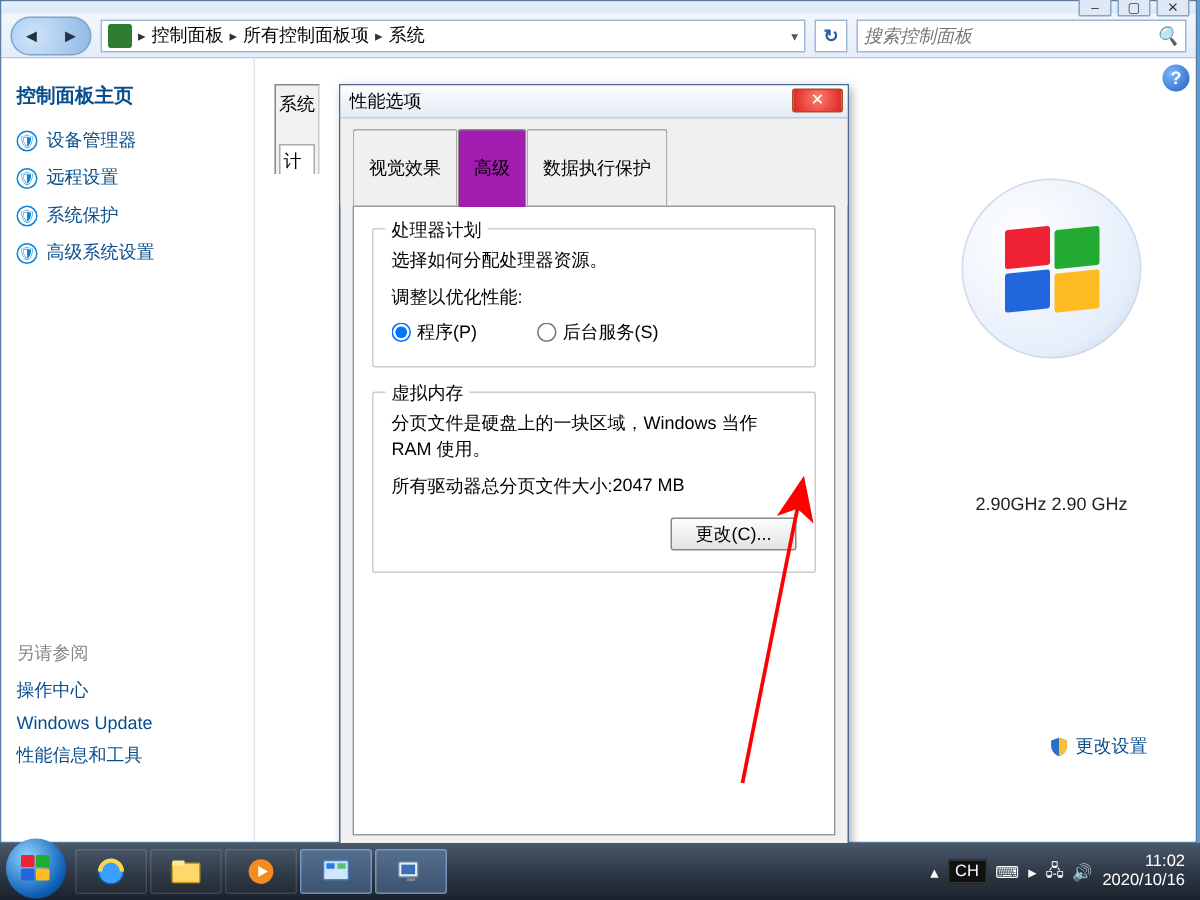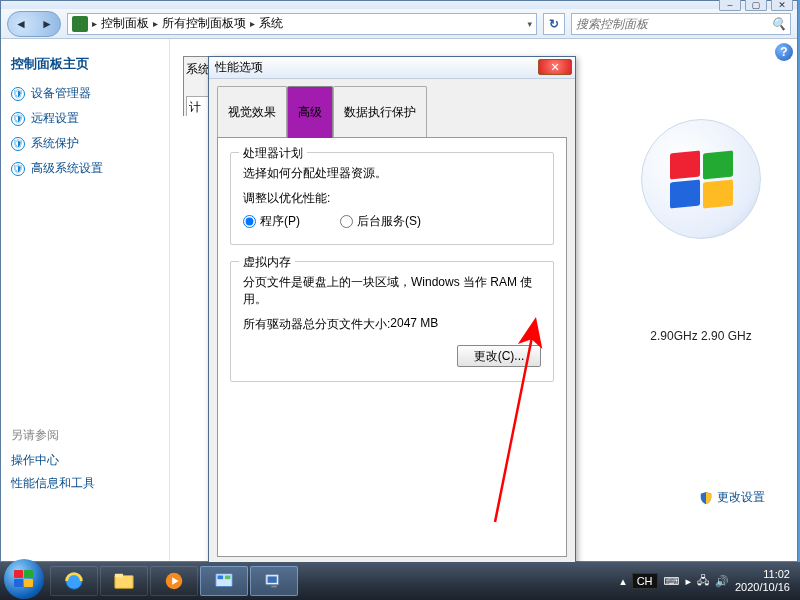--- a/index.html
+++ b/index.html
@@ -45,21 +45,21 @@
   .fq4 { background: #fb2; top: 29px; left: 33px; transform: skewY(-6deg); }
   .cpu-line { font-size: 12px; color: #222; margin-top: 90px; }
   .change-settings { position: absolute; right: 32px; top: 450px; color: #0a4d8c; display: flex; align-items: center; gap: 4px; cursor: default; }
   .shield { width: 14px; height: 14px; display: inline-block; }
   .shield svg { width: 14px; height: 14px; }
 
   
   .sys-props-stub { position: absolute; left: 183px; top: 56px; width: 30px; height: 60px; background: #f2f2f2; border-left: 1px solid #888; border-right: 1px solid #ccc; border-top: 1px solid #888; font-size: 12px; padding: 4px 2px; overflow: hidden; }
 
   
-  .perf-dialog { position: absolute; left: 208px; top: 56px; width: 368px; height: 510px; background: #f0f0f0; border: 1px solid #4a6b8f; box-shadow: 2px 2px 6px rgba(0,0,0,.3); display: flex; flex-direction: column; }
+  .perf-dialog { position: absolute; left: 226px; top: 56px; width: 340px; height: 510px; background: #f0f0f0; border: 1px solid #4a6b8f; box-shadow: 2px 2px 6px rgba(0,0,0,.3); display: flex; flex-direction: column; }
   .perf-title { height: 22px; background: linear-gradient(#fdfefe,#e2ecf7); display: flex; align-items: center; padding: 0 6px; border-bottom: 1px solid #c2cedd; position: relative; }
   .perf-title .close { position: absolute; right: 3px; top: 2px; width: 34px; height: 16px; background: radial-gradient(circle at 50% 40%,#ff7d6f,#d22); border: 1px solid #952; border-radius: 2px; color: #fff; text-align: center; font-size: 11px; line-height: 14px; cursor: default; }
 
   .tabstrip { display: flex; align-items: flex-end; padding: 6px 8px 0; gap: 0; background: #f0f0f0; }
   .tab { padding: 17px 10px; background: #f0f0f0; border: 1px solid #aaa; border-bottom: none; font-size: 12px; border-radius: 2px 2px 0 0; position: relative; top: 1px; cursor: default; }
   .tab.active { background: #a21caf; border-color: #888; z-index: 2; }
   .tab-body { flex: 1; margin: 0 8px 8px; background: #fff; border: 1px solid #999; padding: 14px 12px; position: relative; }
 
   .group { border: 1px solid #ccc; border-radius: 2px; padding: 10px 12px 14px; margin-bottom: 16px; position: relative; }
   .group-title { position: absolute; top: -8px; left: 8px; background: #fff; padding: 0 4px; font-size: 12px; }
@@ -140,20 +140,21 @@
           <span>系统保护</span>
         </div>
       <div class="left-link">
           <span class="bullet">🛡</span>
           <span>高级系统设置</span>
         </div>
 
       <div class="left-section2">
         <div class="sub">另请参阅</div>
         <div class="lnk">操作中心</div>
+        <div class="lnk">Windows Update</div>
         <div class="lnk">性能信息和工具</div>
       </div>
     </div>
 
     <div class="main-panel">
       <div style="position:absolute; right:4px; top:4px;" class="help-icon">?</div>
       <div class="sys-background">
         <div class="win-logo">
           <div class="win-flag">
             <div class="flag-q fq1"></div>

